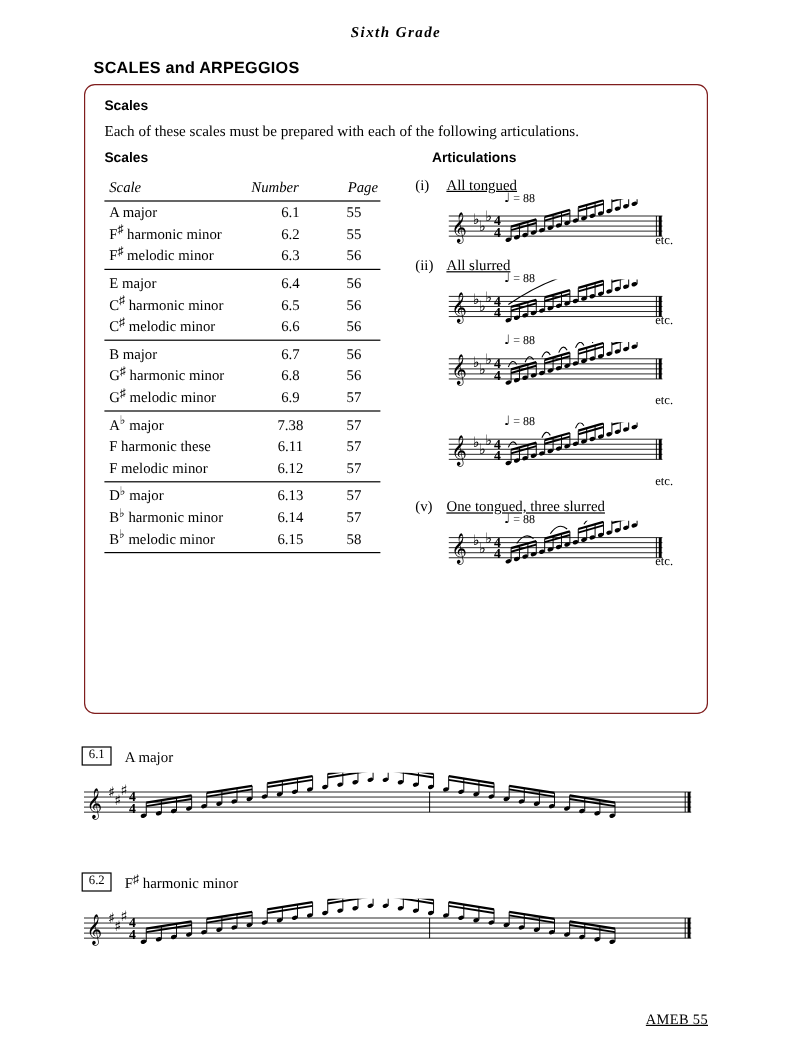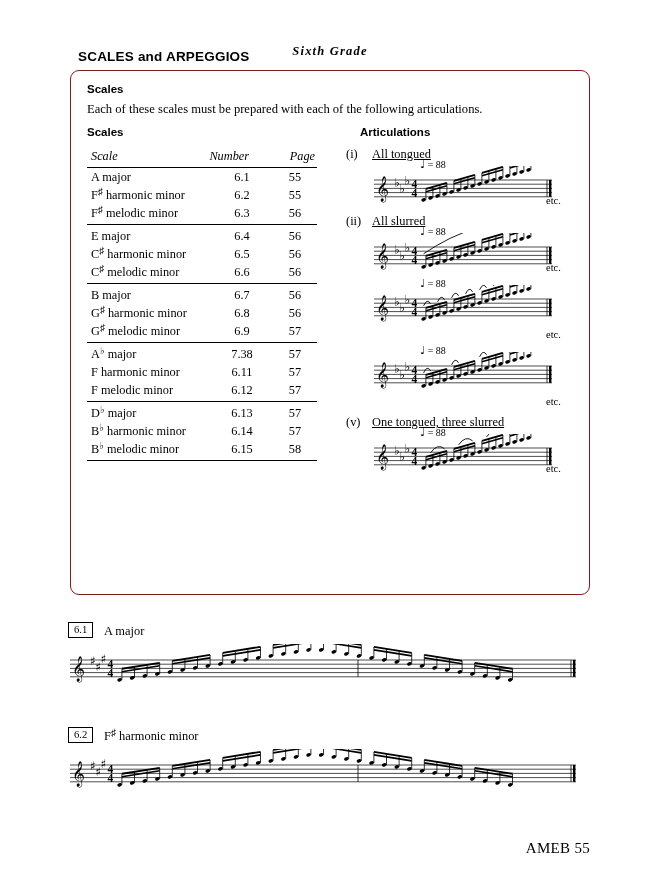--- a/index.html
+++ b/index.html
@@ -17,21 +17,20 @@
 
   .running-head {
     position: absolute;
     top: 20px; left: 0; right: 0;
     text-align: center;
     font-family: "Liberation Serif", serif;
     font-style: italic;
     font-size: 12.5px;
     letter-spacing: 1.2px;
     font-weight: bold;
-    margin-top: 24px;
   }
 
   .section-title {
     position: absolute;
     top: 49px; left: 78px;
     font-family: "Liberation Sans", sans-serif;
     font-weight: bold;
     font-size: 13.5px;
     letter-spacing: 0.2px;
   }
@@ -116,22 +115,23 @@
   .ex-title {
     position: absolute;
     font-size: 12.4px;
   }
   .ex-staff { position: absolute; }
 
   .footer {
     position: absolute;
     bottom: 22px; right: 70px;
     font-family: "Liberation Serif", serif;
-    font-size: 15px;
+    font-size: 12px;
     letter-spacing: 0.3px;
+    text-decoration: underline;
   }
 </style>
 </head>
 <body>
 
 <div class="page">
 
   <div class="running-head">Sixth Grade</div>
 
   <div class="section-title">SCALES and ARPEGGIOS</div>
@@ -201,21 +201,21 @@
               <span class="c-page">57</span>
             </div>
           </div>
           <div class="grp">
             <div class="row">
               <span class="c-name">A<sup class="acc">♭</sup> major</span>
               <span class="c-num">7.38</span>
               <span class="c-page">57</span>
             </div>
             <div class="row">
-              <span class="c-name">F harmonic minor</span>
+              <span class="c-name">F harmonic these</span>
               <span class="c-num">6.11</span>
               <span class="c-page">57</span>
             </div>
             <div class="row">
               <span class="c-name">F melodic minor</span>
               <span class="c-num">6.12</span>
               <span class="c-page">57</span>
             </div>
           </div>
           <div class="grp last">

